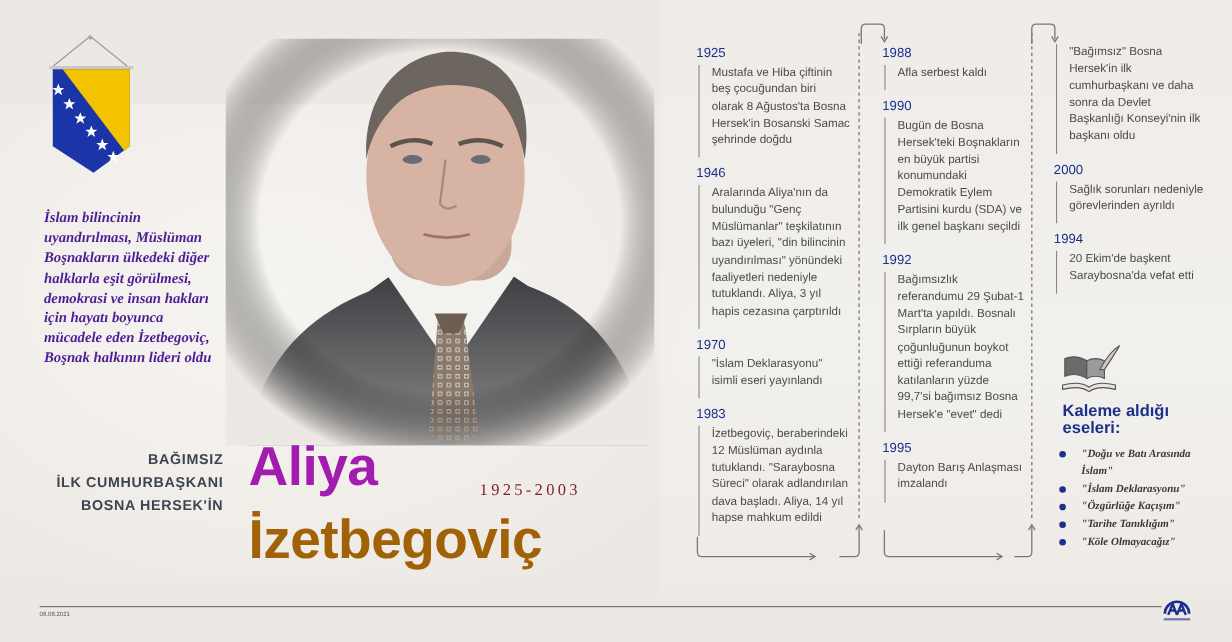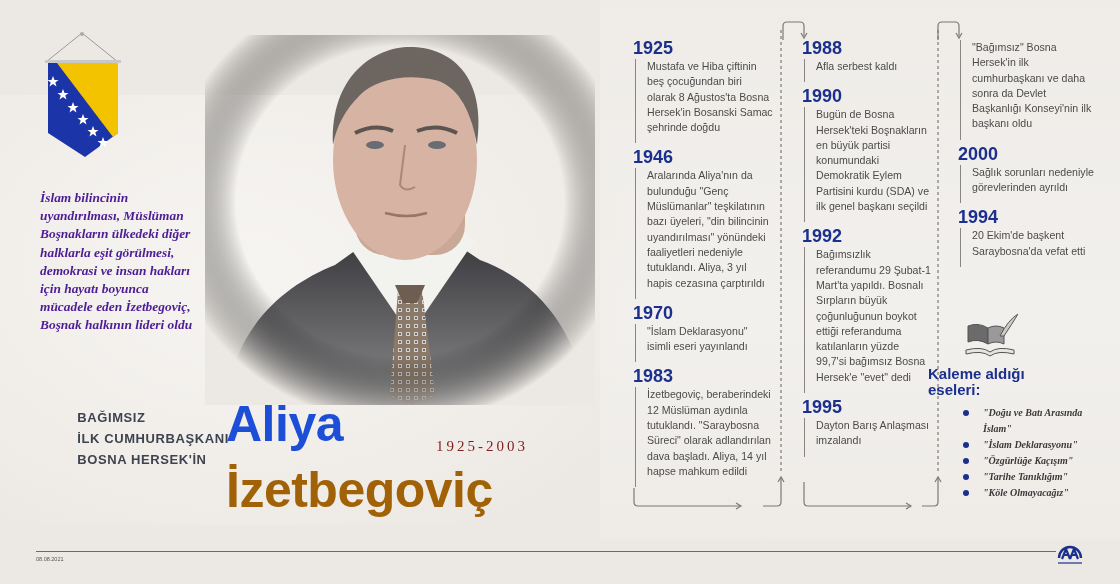--- a/index.html
+++ b/index.html
@@ -29,58 +29,58 @@
     font-size: 13.4px; line-height: 18.2px; color: #4c1d95;
   }
 
   
   .portrait {
     position: absolute; left: 205px; top: 35px; width: 390px; height: 370px;
   }
 
   
   .subtitle {
-    position: absolute; right: 891px; top: 407px; text-align: left;
+    position: absolute; right: 917px; top: 407px; text-align: right;
     font-weight: bold; font-size: 13px; line-height: 21px; letter-spacing: 0.6px;
     color: #3d4450;
   }
   .name1 {
     position: absolute; left: 226px; top: 396px;
-    font-weight: bold; font-size: 50px; line-height: 56px; color: #1d4ed8; letter-spacing: -0.5px;
+    font-weight: bold; font-size: 50px; line-height: 56px; color: #a21caf; letter-spacing: -0.5px;
   }
   .name2 {
     position: absolute; left: 226px; top: 462px;
     font-weight: bold; font-size: 50px; line-height: 56px; color: #a16207; letter-spacing: -0.5px;
   }
   .years {
     position: absolute; left: 436px; top: 438px;
     font-family: "Liberation Serif", serif; font-size: 15px; letter-spacing: 3px; color: #7f1d1d;
   }
 
   
   .tl-col { position: absolute; }
   .tl-year {
-    font-weight: bold; font-size: 18px; line-height: 16px; color: #1b2f8c;
+    font-weight: normal; font-size: 12px; line-height: 16px; color: #1b2f8c;
     margin-bottom: 3px;
   }
   .tl-text {
     font-size: 10.6px; line-height: 15.3px; color: #4b4b4b;
     border-left: 1.5px solid #8a8580; padding-left: 11px; margin-left: 2px;
     padding-bottom: 8px;
   }
   .tl-item { margin-bottom: 6px; }
   .col1 { left: 633px; top: 40px; width: 140px; }
   .col2 { left: 802px; top: 40px; width: 130px; }
   .col3 { left: 958px; top: 40px; width: 140px; }
 
   .connectors { position: absolute; left: 0; top: 0; width: 1120px; height: 584px; pointer-events: none; }
 
   
   .works-title {
-    position: absolute; left: 928px; top: 366px;
+    position: absolute; left: 966px; top: 366px;
     font-weight: bold; font-size: 15px; line-height: 16px; color: #1b2f8c;
   }
   .works-list { position: absolute; left: 963px; top: 405px; width: 150px; list-style: none; }
   .works-list li {
     position: relative; padding-left: 20px;
     font-family: "Liberation Serif", serif; font-style: italic; font-weight: bold;
     font-size: 10px; line-height: 16px; color: #3d3838;
   }
   .works-list li .dot {
     position: absolute; left: 0; top: 5px; width: 6px; height: 6px; border-radius: 50%;

